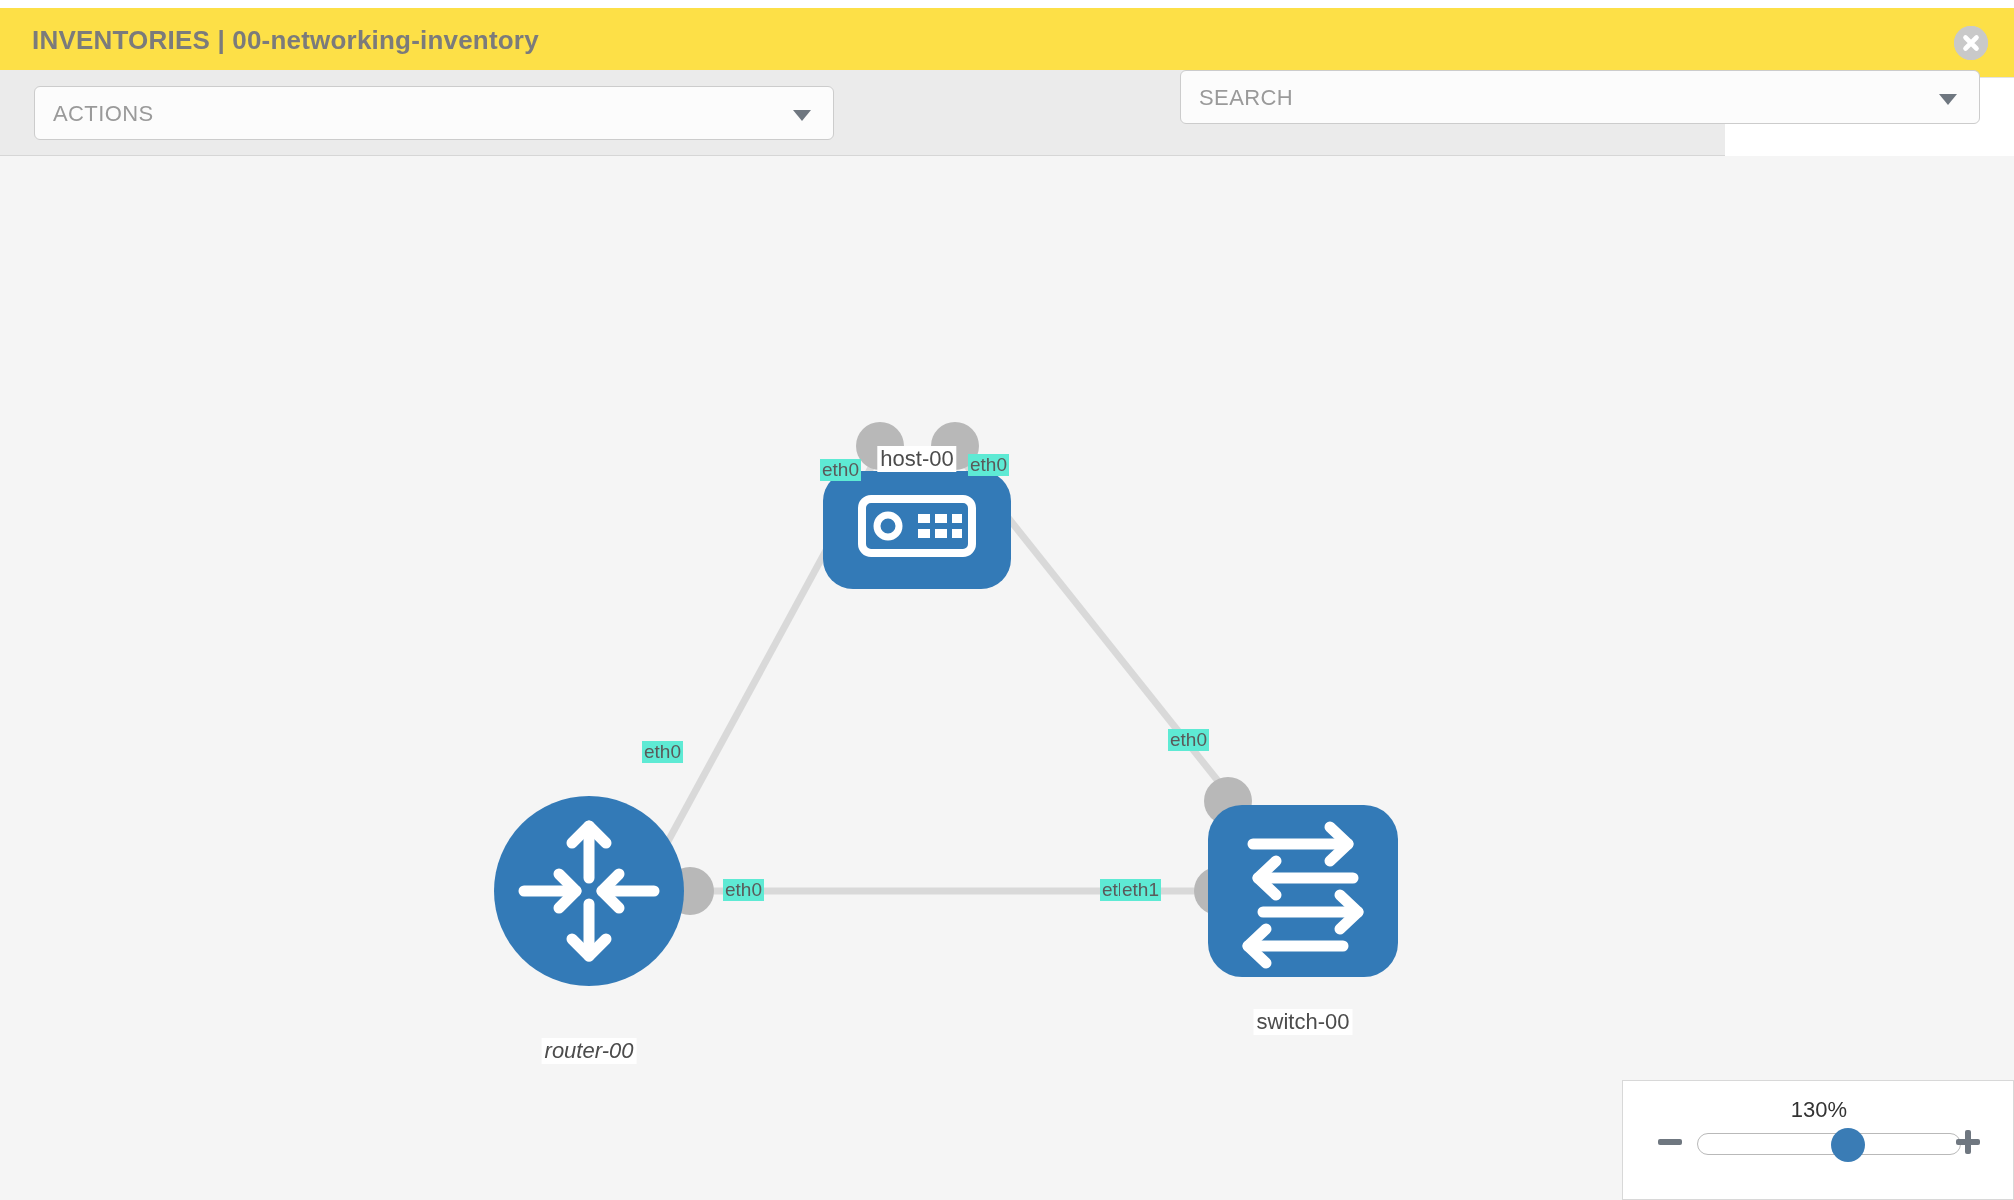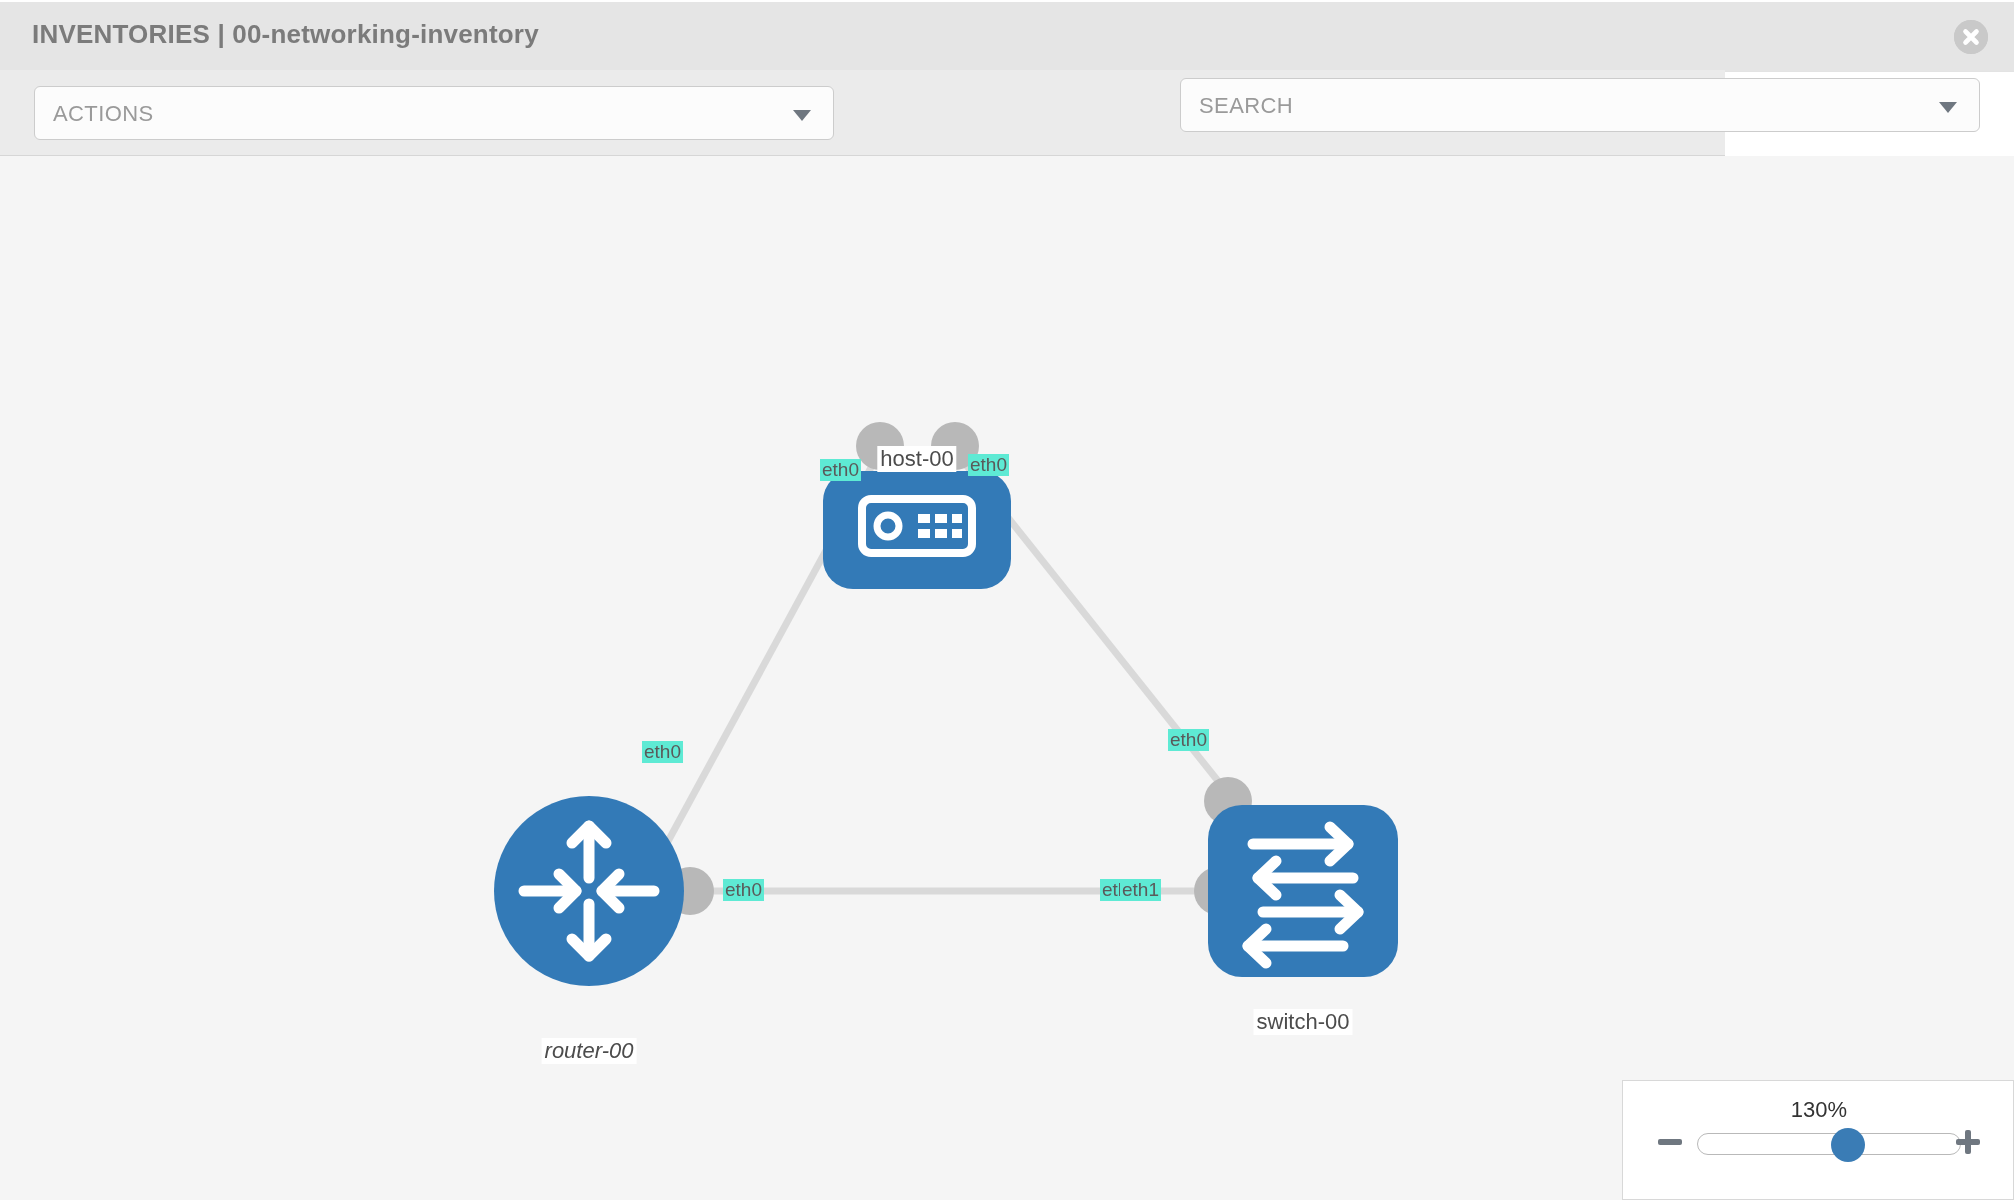--- a/index.html
+++ b/index.html
@@ -16,24 +16,24 @@
     position: relative;
     width: 2014px;
     height: 1200px;
     background: #ffffff;
     box-sizing: border-box;
   }
 
   
   .header {
     position: absolute;
-    left: 0; top: 2px;
+    left: 0; top: 8px;
     width: 2014px;
     height: 70px;
-    background: #e5e5e5;
+    background: #fde047;
     border-bottom: 1px solid #e3e3e3;
     box-sizing: border-box;
   }
   .header-title {
     position: absolute;
     left: 32px;
     top: 17px;
     font-size: 26px;
     font-weight: bold;
     color: #7b7b7b;
@@ -97,21 +97,21 @@
     width: 42px;
     height: 42px;
     cursor: pointer;
   }
   .tool-icon.wrench { left: 1046px; top: 88px; }
   .tool-icon.key    { left: 1114px; top: 88px; }
 
   .search-box {
     position: absolute;
     left: 1180px;
-    top: 8px;
+    top: 0;
     width: 800px;
     height: 54px;
     background: #fcfcfc;
     border: 1px solid #cccccc;
     border-radius: 6px;
     box-sizing: border-box;
     cursor: text;
   }
   .search-label {
     position: absolute;

